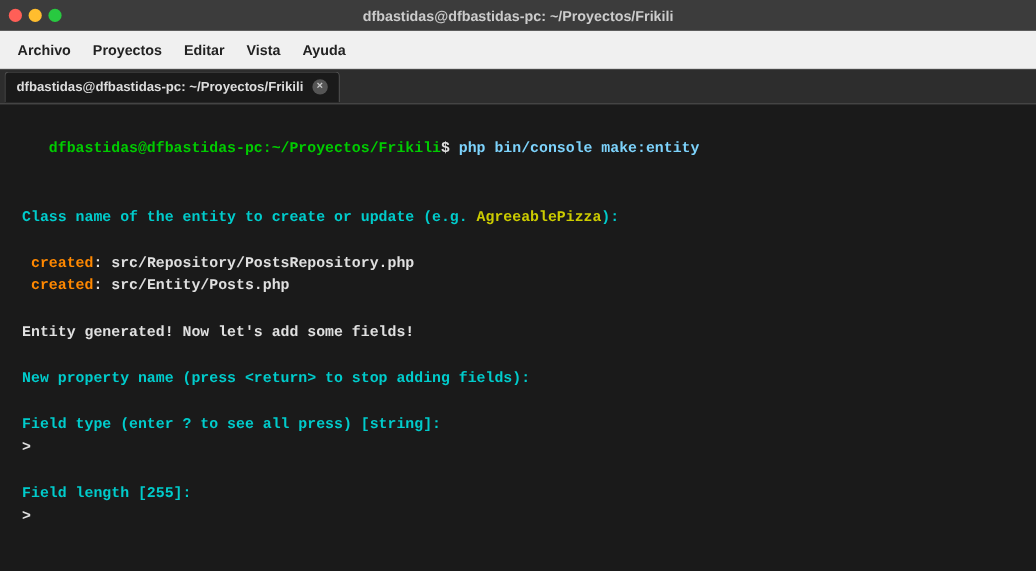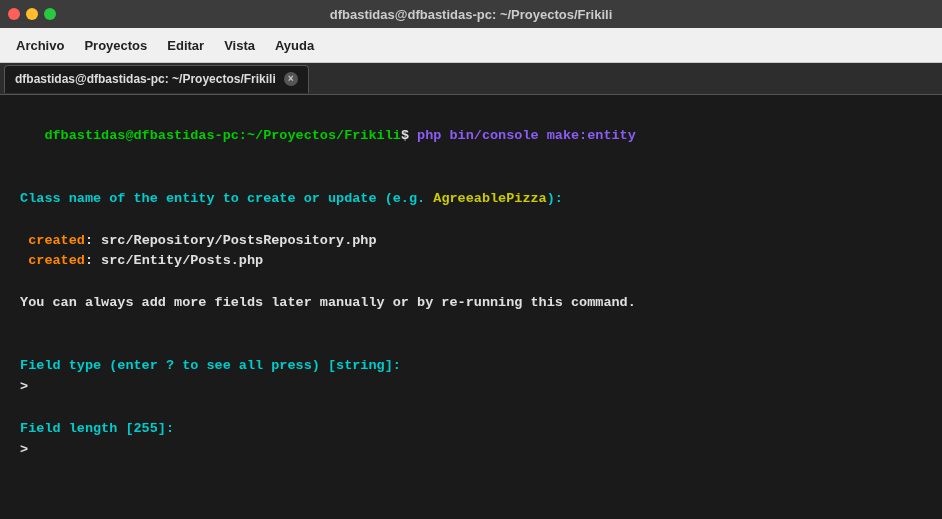--- a/index.html
+++ b/index.html
@@ -112,21 +112,21 @@
     }
     .line {
       font-size: 13.5px;
       line-height: 1.55;
       white-space: pre;
     }
     .color-green    { color: #00cc00; }
     .color-cyan     { color: #00cccc; }
     .color-white    { color: #e0e0e0; }
     .color-yellow   { color: #cccc00; margin-top: 32px; }
-    .color-cmd      { color: #8b5cf6; }
+    .color-cmd      { color: #7dd3fc; }
     .color-orange   { color: #ff8800; }
     @keyframes blink { 0%,100%{opacity:1} 50%{opacity:0} }
   </style>
 </head>
 <body>
 
 <div class="title-bar">
   <div class="title-bar-left">
     <div class="title-bar-btn btn-close"></div>
     <div class="title-bar-btn btn-min"></div>
@@ -160,24 +160,25 @@
 
   <div class="line color-cyan"> Class name of the entity to create or update (e.g. <span class="color-yellow">AgreeablePizza</span>):</div>
 
   <div class="line">&nbsp;</div>
 
   <div class="line">  <span class="color-orange">created</span><span class="color-white">: src/Repository/PostsRepository.php</span></div>
   <div class="line">  <span class="color-orange">created</span><span class="color-white">: src/Entity/Posts.php</span></div>
 
   <div class="line">&nbsp;</div>
 
-  <div class="line color-white"> You can always add more fields later manually or by re-running this command.</div>
+  <div class="line color-white"> Entity generated! Now let's add some fields!</div>
 
   <div class="line">&nbsp;</div>
 
+  <div class="line color-cyan"> New property name (press &lt;return&gt; to stop adding fields):</div>
 
   <div class="line">&nbsp;</div>
 
   <div class="line color-cyan"> Field type (enter ? to see all press) [string]:</div>
   <div class="line color-white"> &gt;</div>
 
   <div class="line">&nbsp;</div>
 
   <div class="line color-cyan"> Field length [255]:</div>
   <div class="line color-white"> &gt;</div>

